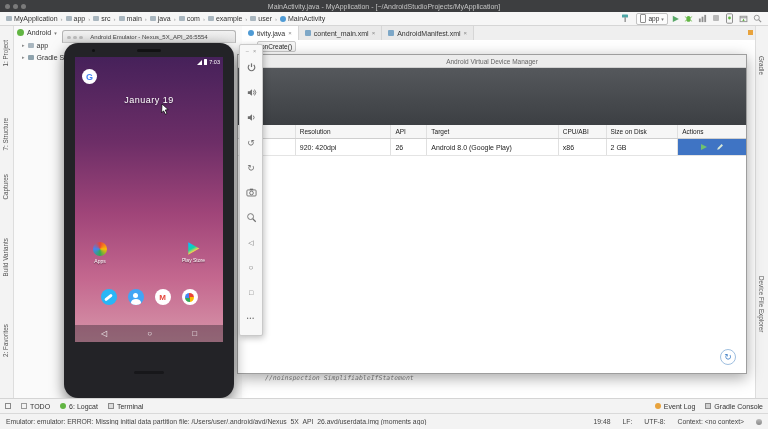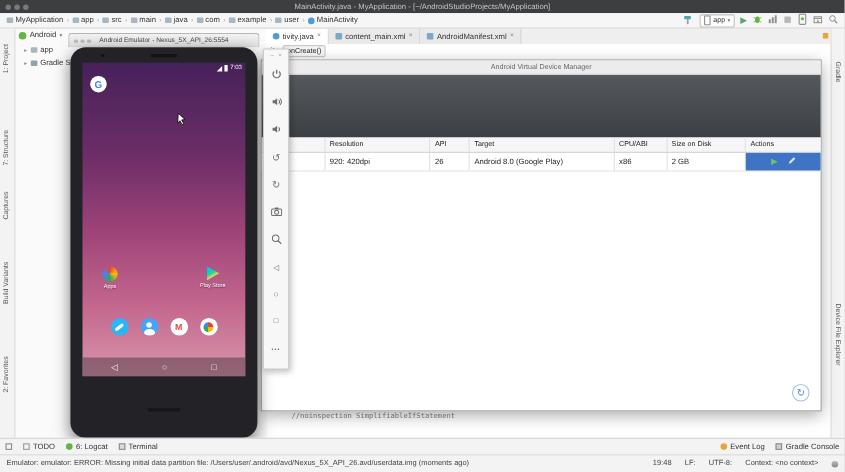--- a/index.html
+++ b/index.html
@@ -46,21 +46,21 @@
   .tab{display:flex;align-items:center;gap:3px;padding:0 6px;font-size:7px;color:#333;border-right:1px solid #d6d6d6;background:#e9e9e9;white-space:nowrap;}
   .tab.active{background:#fff;}
   .fico{width:6px;height:6px;border-radius:1px;background:#7da7c7;}
   .fico.cls{border-radius:50%;background:#4f9bd5;}
   .tclose{font-size:6px;color:#888;}
   .crumbsrow{position:absolute;left:0;top:14px;width:513px;height:13px;background:#fff;display:flex;align-items:center;gap:4px;padding-left:4px;font-size:7px;color:#222;}
   .mchip{border:1px solid #c9c9c9;background:#f5f5f5;border-radius:2px;padding:0 3px;height:9px;line-height:9px;font-size:6.5px;}
   .codes{position:absolute;left:0;top:326px;right:0;font-family:"DejaVu Sans Mono",monospace;font-size:6.5px;color:#000;}
   .cline{display:flex;height:7.6px;line-height:7.6px;white-space:pre;}
   .ln{width:18px;text-align:right;padding-right:5px;color:#9a9a9a;font-size:6px;}
-  .cmt{color:#808080;}
+  .cmt{color:#808080;font-style:italic;}
   .kw{color:#000080;font-weight:bold;}
   .inspect-mark{left:748px;top:30px;width:5px;height:5px;background:#e8a33d;z-index:3;}
 
   
   .avd{left:237px;top:54px;width:510px;height:320px;background:#fff;border:1px solid #9e9e9e;
        box-shadow:0 4px 14px rgba(0,0,0,.35);z-index:5;box-sizing:border-box;}
   .avd-title{height:12px;background:#ececec;border-bottom:1px solid #d0d0d0;display:flex;align-items:center;
              justify-content:center;font-size:6.5px;color:#666;position:relative;}
   .avd-lights{position:absolute;left:4px;top:4px;display:flex;gap:2.5px;}
   .avd-light{width:4px;height:4px;border-radius:50%;background:#bdbdbd;}
@@ -343,20 +343,21 @@
     <div class="phone">
       <span class="ear"></span>
       <span class="fcam"></span>
       <div class="screen">
         <div class="sbar">
           <span class="sig"></span>
           <span class="bat"></span>
           <span>7:03</span>
         </div>
         <div class="gcirc">G</div>
+        <div class="ldate">January 19</div>
         <span class="cursor"><svg width="9" height="12" viewBox="0 0 9 12">
               <path d="M1 1l6.2 5.6-3 .4 1.8 3.4-1.6.9-1.8-3.5-2 2z" fill="#fff" stroke="#000" stroke-width=".7"></path>
             </svg></span>
         <div class="shorts">
           <div class="sc">
             <span class="appsball"></span>
             <span>Apps</span>
           </div>
           <div class="sc">
             <span class="ply"></span>

